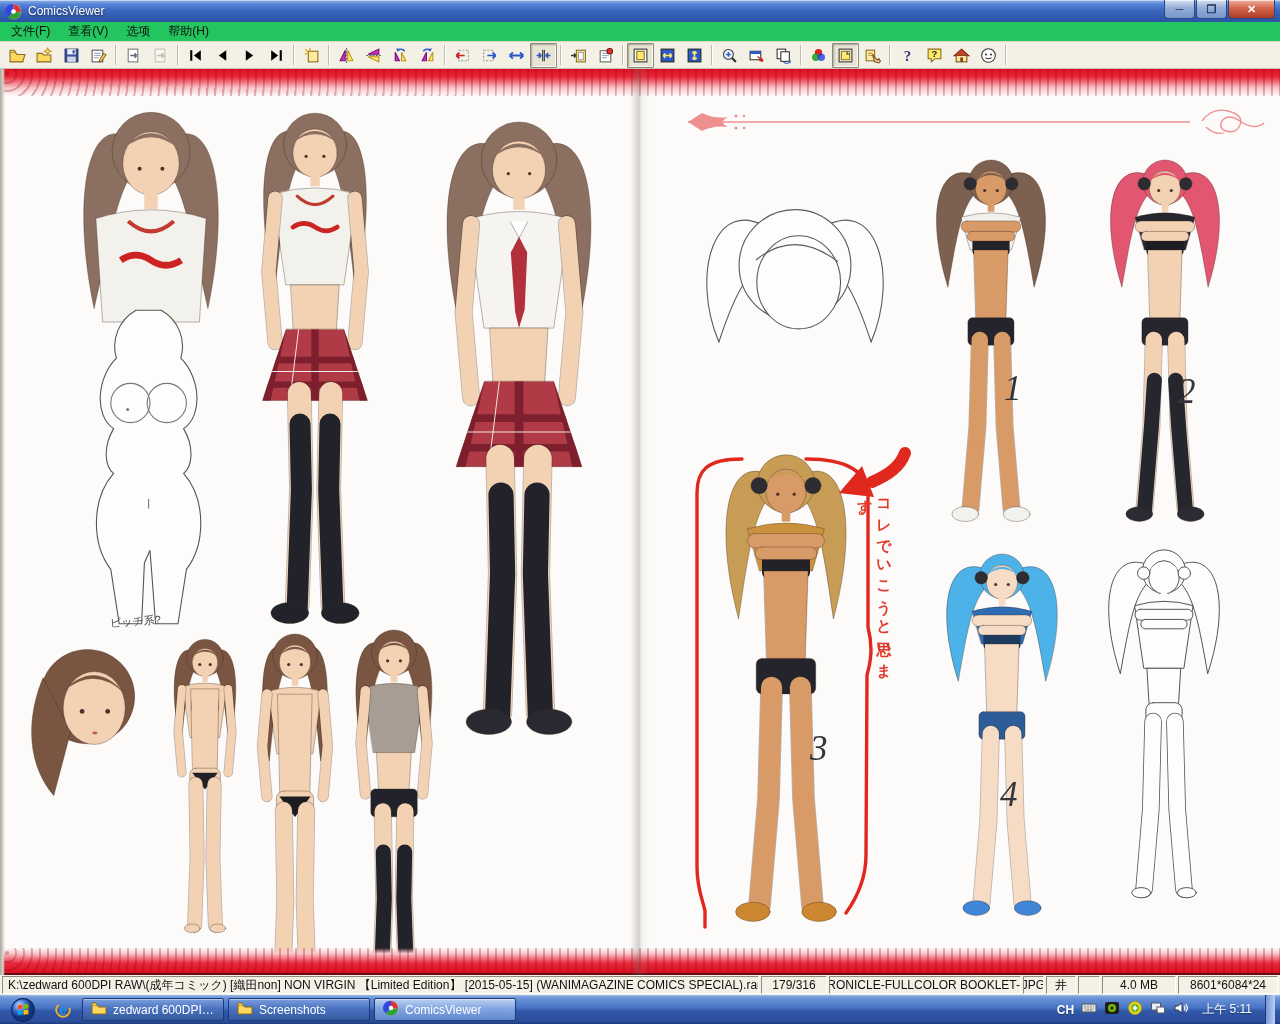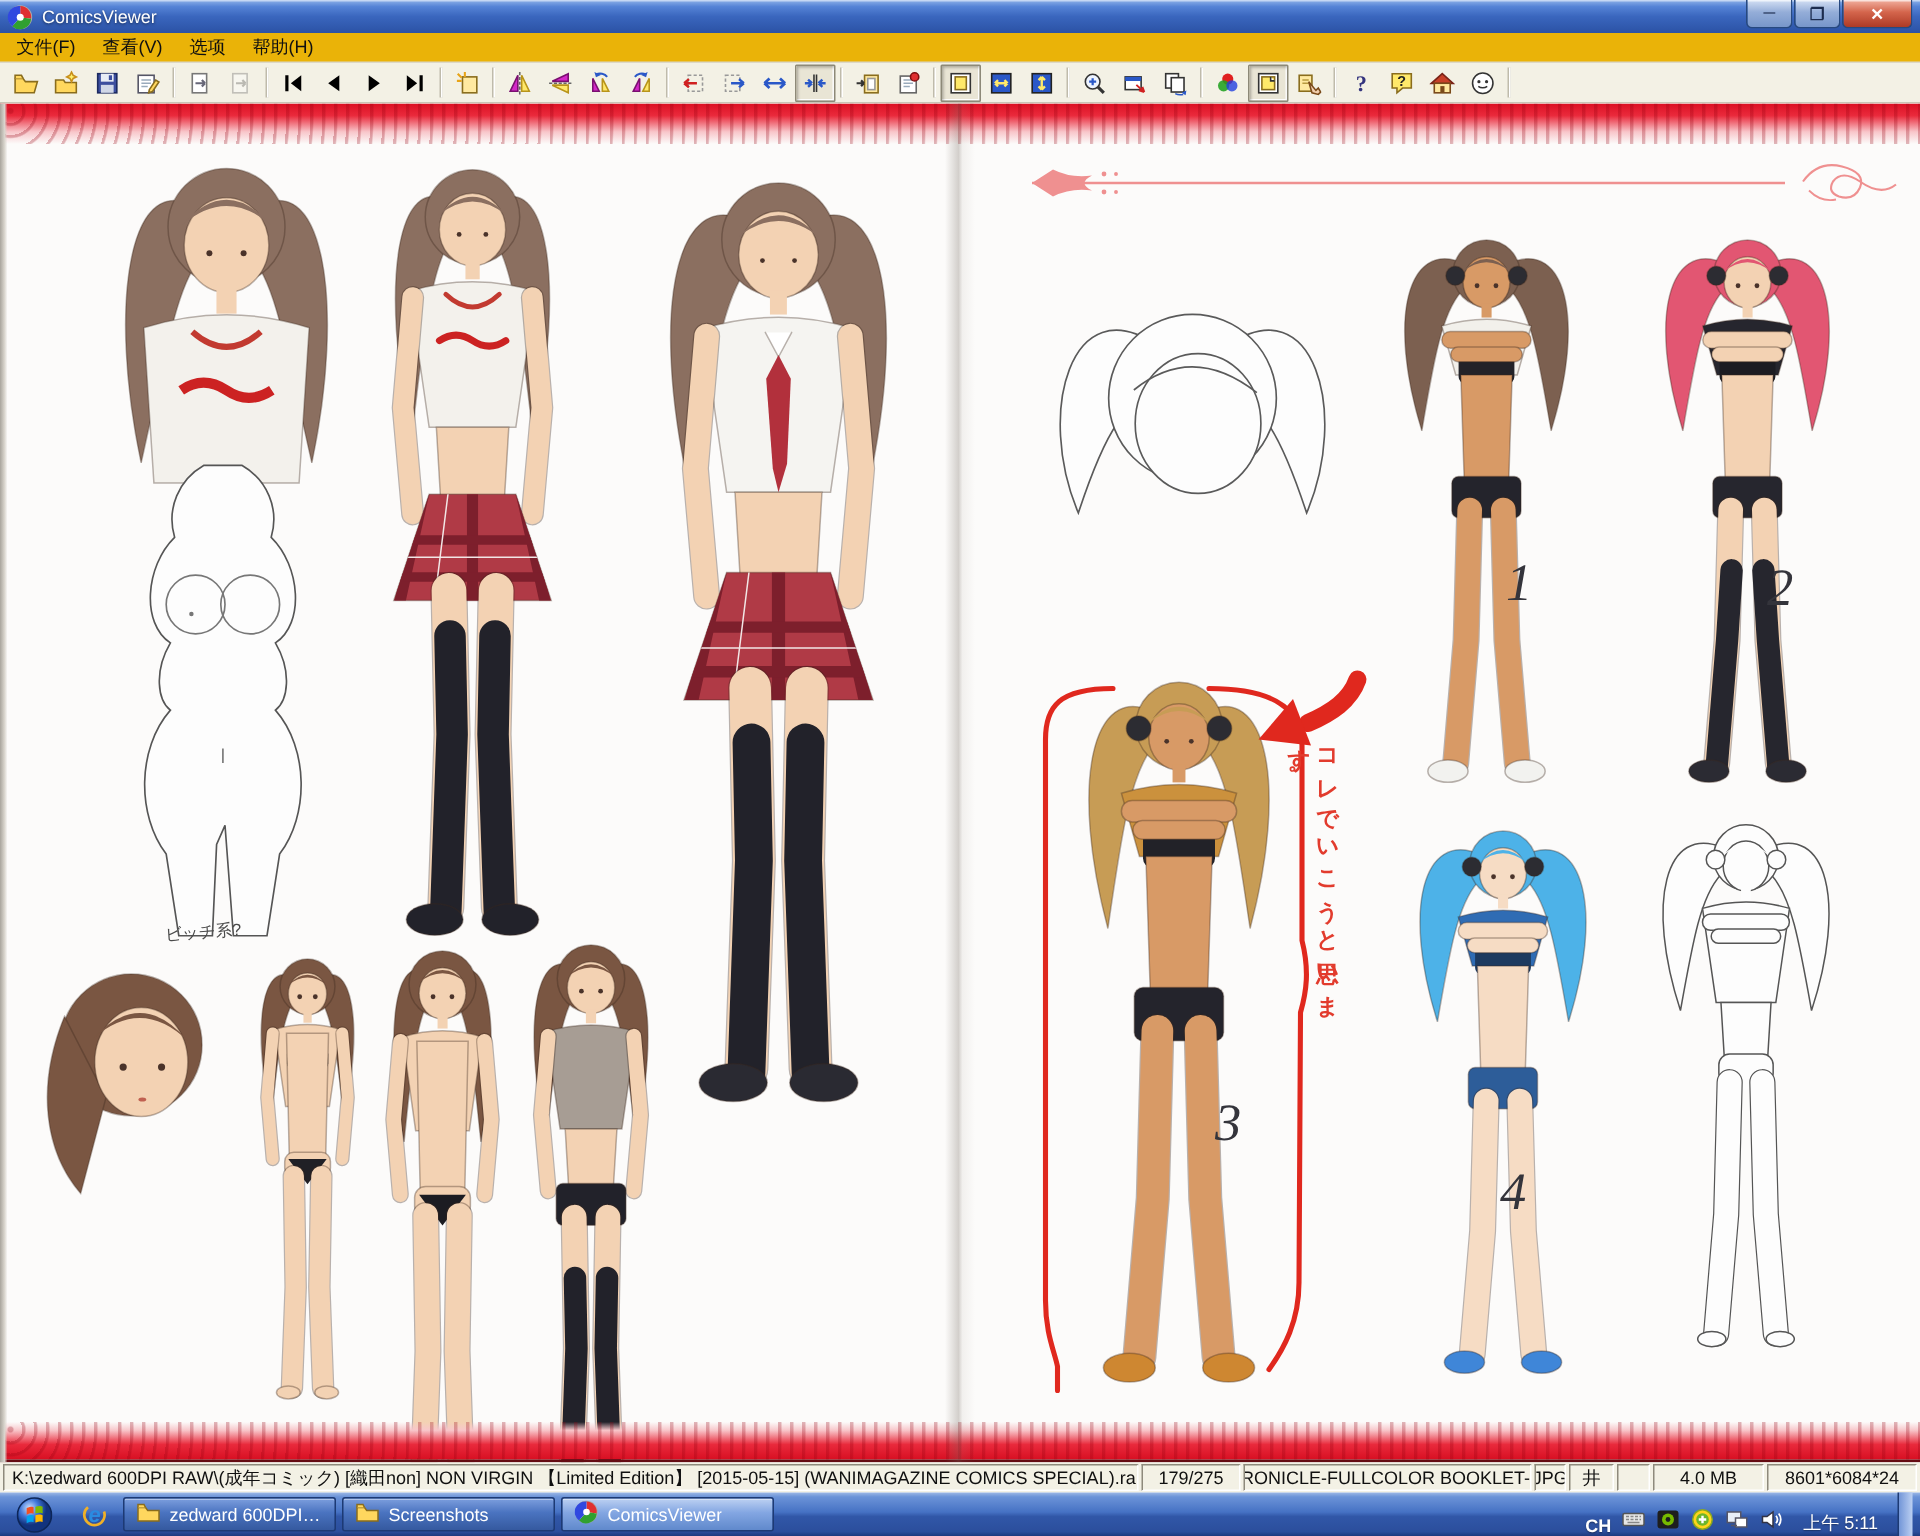--- a/index.html
+++ b/index.html
@@ -10,21 +10,21 @@
  background:linear-gradient(180deg,#8fb2e9 0%,#5583d6 20%,#3a66be 50%,#2b52a5 100%);
  box-shadow:inset 0 1px 0 rgba(255,255,255,.5);display:flex;align-items:center;padding:0 3px;}
 .appicon16{width:17px;height:17px;margin-left:2px;}
 .title-text{color:#fff;font-size:12px;margin-left:6px;flex:1;text-shadow:0 1px 2px rgba(0,0,0,.55);}
 .winbtns{display:flex;gap:1px;align-self:flex-start;margin-right:2px;}
 .winbtn{width:29px;height:18px;border:1px solid #27497f;border-top:none;border-radius:0 0 4px 4px;
  background:linear-gradient(#d4e0f4,#94add8 45%,#7796ca);display:flex;align-items:center;justify-content:center;
  color:#1c2c4e;font-size:11px;font-weight:bold;box-shadow:inset 0 1px 0 rgba(255,255,255,.65);}
 .winbtn.close{width:45px;background:linear-gradient(#f2b0a0,#d4654c 45%,#ad3a26);color:#fff;}
 
-.menubar{position:absolute;top:22px;left:0;right:0;height:19px;background:#eab308;border-bottom:1px solid #dcd8c8;
+.menubar{position:absolute;top:22px;left:0;right:0;height:19px;background:#22c55e;border-bottom:1px solid #dcd8c8;
  display:flex;align-items:center;font-size:12px;color:#101010;padding-left:2px;}
 .menuitem{padding:2px 9px;cursor:default;}
 .toolbar{position:absolute;top:42px;left:0;right:0;height:26px;background:#f3f1e5;border-bottom:1px solid #c9c5b5;
  display:flex;align-items:center;padding-left:4px;}
 .tbtn{width:25px;height:23px;display:flex;align-items:center;justify-content:center;border:1px solid transparent;border-radius:1px;}
 .tbtn svg{display:block;}
 .tbtn.pressed{background:#e9e5d5;border-color:#8d8978;box-shadow:inset 1px 1px 2px rgba(0,0,0,.28),inset -1px -1px 0 #fff;}
 .tbtn.disabled{opacity:.4;filter:grayscale(1);}
 .tsep{width:1px;height:20px;background:#bfbbab;border-right:1px solid #fff;margin:0 3px;}
 
@@ -55,21 +55,21 @@
 
 .taskbar{position:absolute;top:995px;left:0;right:0;height:29px;display:flex;align-items:center;
  background:linear-gradient(180deg,#9cb8e6 0,#6b93d8 10%,#4672c4 45%,#3157a8 55%,#2b4e9c 90%,#1d3a7e 100%);}
 .startorb{width:46px;display:flex;justify-content:center;align-items:center;}
 .qlaunch{width:34px;display:flex;justify-content:center;align-items:center;}
 .tkbtn{height:23px;margin:0 2px;padding:0 8px;display:flex;align-items:center;gap:6px;color:#fff;font-size:12px;
  border:1px solid #1d3a74;border-radius:2px;background:linear-gradient(180deg,#7d9fde,#4a73c0 45%,#35599f);
  box-shadow:inset 0 1px 0 rgba(255,255,255,.4);width:142px;box-sizing:border-box;white-space:nowrap;overflow:hidden;}
 .tkbtn.active{background:linear-gradient(180deg,#bdd1f2,#83a6e2 45%,#6089cc);}
 .tkbtn .lbl{overflow:hidden;text-overflow:ellipsis;}
-.tray{margin-left:auto;display:flex;align-items:flex-end;gap:7px;padding-right:5px;color:#fff;font-size:12px;}
+.tray{margin-left:auto;display:flex;align-items:center;gap:7px;padding-right:5px;color:#fff;font-size:12px;}
 .tray .lang{font-weight:bold;text-shadow:0 1px 1px rgba(0,0,0,.4);}
 .clock{padding:0 6px;text-shadow:0 1px 1px rgba(0,0,0,.4);}
 .sliver{width:9px;height:29px;background:linear-gradient(90deg,#7396d8,#bcd0f2);border-left:1px solid #1d3a74;}
 </style>
 </head>
 <body>
 
 <div id="screen">
   <div class="titlebar">
     <span class="appicon16" id="titlebar-icon"><svg width="17" height="17" viewBox="0 0 16 16">
@@ -727,21 +727,21 @@
     <div id="fignums">
         <div class="fig-num" style="left: 1004px; top: 300px;">1</div>
         <div class="fig-num" style="left: 1178px; top: 303px;">2</div>
         <div class="fig-num" style="left: 810px; top: 660px;">3</div>
         <div class="fig-num" style="left: 1000px; top: 706px;">4</div>
       </div>
   </div>
 
   <div class="statusbar" id="statusbar">
       <div class="spanel" style="flex: 1 1 0%;">K:\zedward 600DPI RAW\(成年コミック) [織田non] NON VIRGIN 【Limited Edition】 [2015-05-15] (WANIMAGAZINE COMICS SPECIAL).rar</div>
-      <div class="spanel" style="width: 66px; justify-content: center;">179/275</div>
+      <div class="spanel" style="width: 66px; justify-content: center;">179/316</div>
       <div class="spanel" style="width: 192px; justify-content: center;">CHRONICLE-FULLCOLOR BOOKLET-SID</div>
       <div class="spanel" style="width: 21px; justify-content: center;">JPG</div>
       <div class="spanel" style="width: 30px; justify-content: center;">井</div>
       <div class="spanel" style="width: 22px;"></div>
       <div class="spanel" style="width: 74px; justify-content: center;">4.0 MB</div>
       <div class="spanel" style="width: 100px; justify-content: center;">8601*6084*24</div>
     </div>
 
   <div class="taskbar">
     <div class="startorb" id="startorb">

